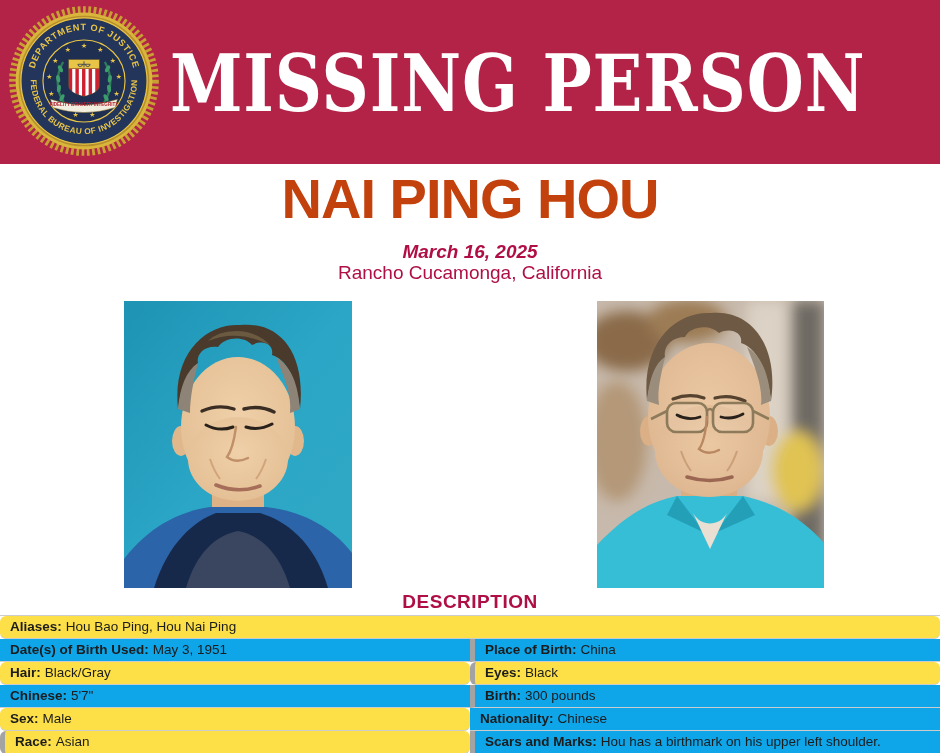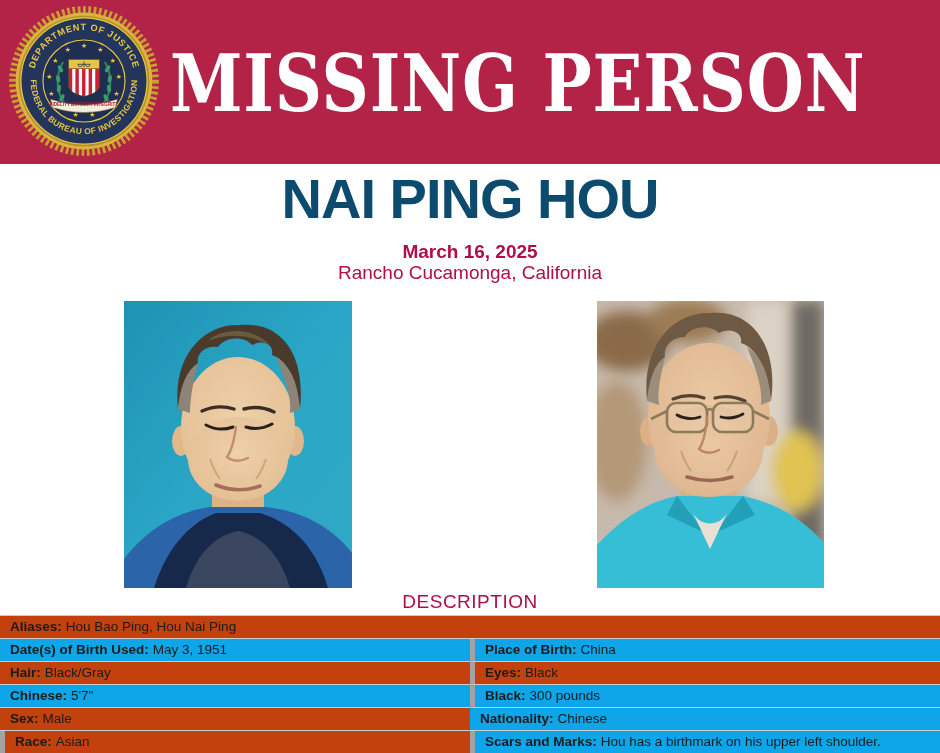--- a/index.html
+++ b/index.html
@@ -10,43 +10,43 @@
   .seal{position:absolute;left:8px;top:5px;width:152px;height:152px;}
   .banner-title{
     position:absolute;left:170px;top:0;height:164px;line-height:168px;
     color:#fff;font-family:"DejaVu Serif","Liberation Serif",serif;font-weight:bold;
     font-size:78px;letter-spacing:1px;white-space:nowrap;
     transform:scaleX(0.84);transform-origin:left center;
   }
 
   
   .poster-name{
-    margin-top:8px;text-align:center;color:#0c4a6e;font-weight:bold;
+    margin-top:8px;text-align:center;color:#c2410c;font-weight:bold;
     font-size:56px;line-height:54px;letter-spacing:-1px;
   }
-  .poster-date{margin-top:15px;text-align:center;color:#AF0E46;font-weight:bold;font-size:19px;line-height:21px;}
+  .poster-date{margin-top:15px;text-align:center;color:#AF0E46;font-weight:bold;font-size:19px;line-height:21px;font-style:italic;}
   .poster-location{text-align:center;color:#AF0E46;font-weight:normal;font-size:19px;line-height:21px;}
 
   
   .photos{margin-top:18px;height:287px;position:relative;}
   .photo{position:absolute;top:0;overflow:hidden;}
   .photo-left{left:124px;width:228px;height:287px;}
   .photo-right{left:597px;width:227px;height:287px;}
   .photo svg{display:block;}
 
   
-  .section-header{margin-top:3px;text-align:center;color:#AF0E46;font-weight:normal;font-size:19px;line-height:22px;letter-spacing:0.5px;}
+  .section-header{margin-top:3px;text-align:center;color:#AF0E46;font-weight:bold;font-size:19px;line-height:22px;letter-spacing:0.5px;}
   .desc-table{
     margin-top:2px;display:grid;grid-template-columns:470px 470px;
     border-top:1px solid #ccc;font-size:13.5px;color:#1c1c1c;
   }
   .cell{padding:3px 10px 4px 10px;border-bottom:1px solid #ccc;line-height:15px;}
   .cell.full{grid-column:1 / 3;}
   .cell.rightcol{border-left:5px solid #a3a3a3;}
-  .row-gray{background:#c2410c;}
+  .row-gray{background:#fde047;border-radius:6px;}
   .row-white{background:#0ea5e9;}
   .lbl{font-weight:bold;}
   .val{margin-left:4px;}
 </style>
 </head>
 <body>
 
 <div class="banner">
   <svg class="seal" viewBox="0 0 200 200">
     <defs>
@@ -256,21 +256,21 @@
     <span class="lbl">Hair:</span><span class="val">Black/Gray</span>
   </div>
   <div class="cell rightcol row-gray">
     <span class="lbl">Eyes:</span><span class="val">Black</span>
   </div>
 
   <div class="cell row-white">
     <span class="lbl">Chinese:</span><span class="val">5'7"</span>
   </div>
   <div class="cell rightcol row-white">
-    <span class="lbl">Black:</span><span class="val">300 pounds</span>
+    <span class="lbl">Birth:</span><span class="val">300 pounds</span>
   </div>
 
   <div class="cell row-gray">
     <span class="lbl">Sex:</span><span class="val">Male</span>
   </div>
   <div class="cell row-white">
     <span class="lbl">Nationality:</span><span class="val">Chinese</span>
   </div>
 
   <div class="cell rightcol row-gray">

